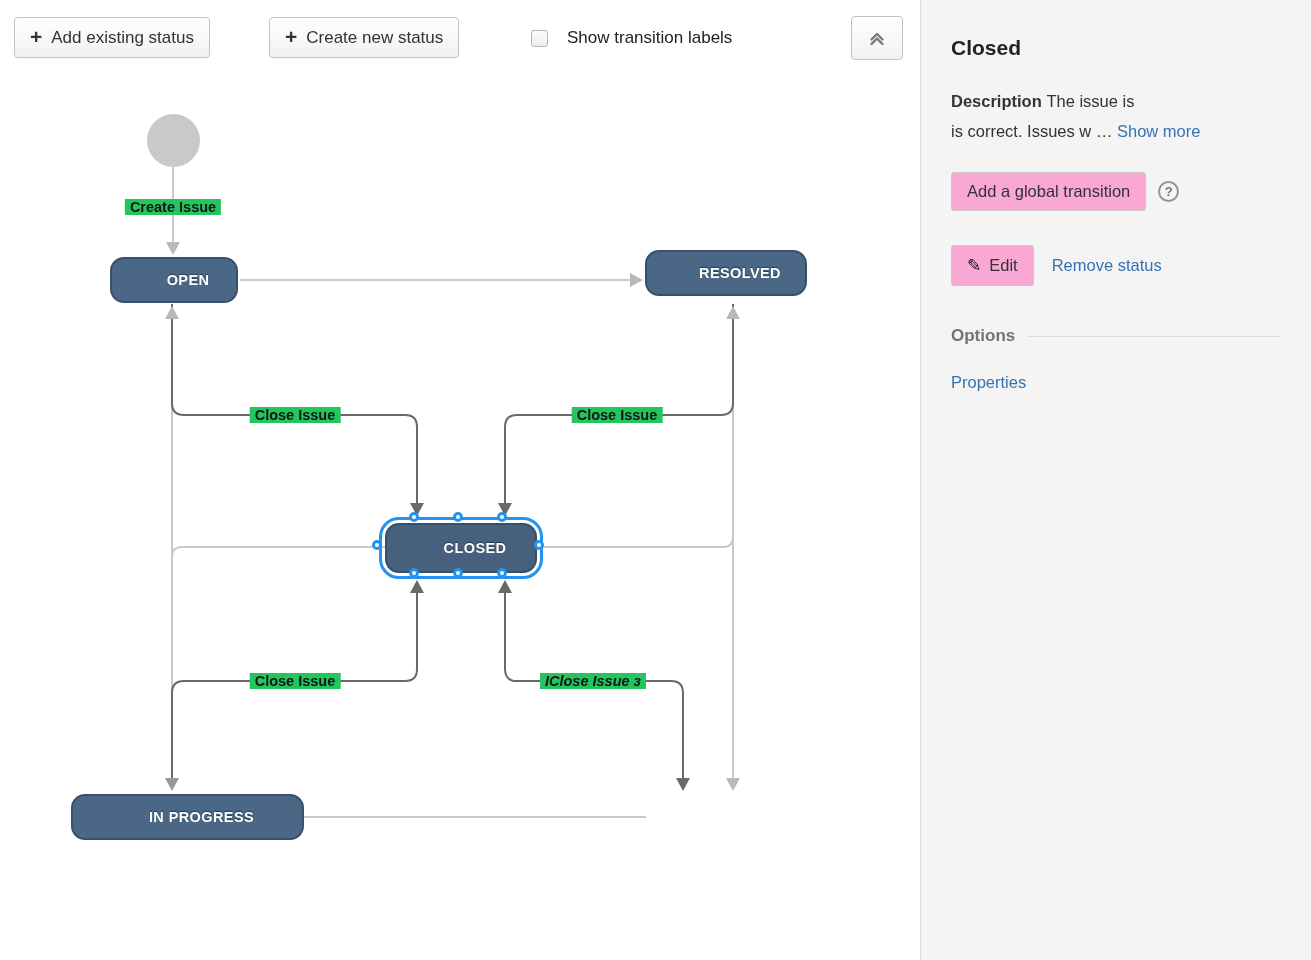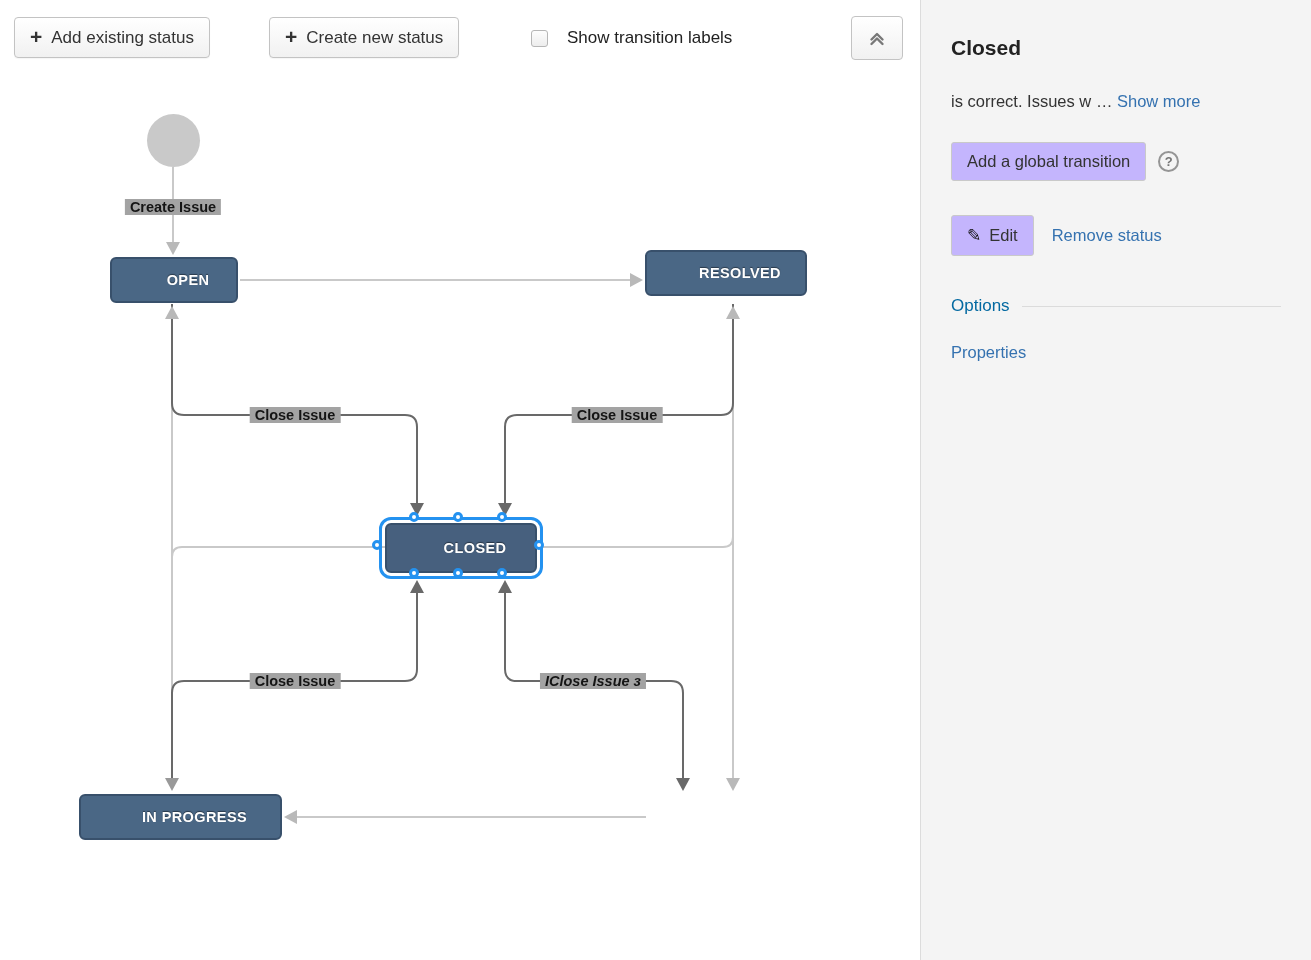--- a/index.html
+++ b/index.html
@@ -20,52 +20,52 @@
   .chk-box { width:17px; height:17px; border:1px solid #b6b6b6; border-radius:3px;
              background:linear-gradient(#fdfdfd,#ededed); cursor:pointer; }
   .chk-lbl { font-size:17px; color:#222; }
   .collapse-btn { position:absolute; left:851px; top:16px; width:52px; height:44px;
                   background:linear-gradient(#ffffff,#f1f1f1); border:1px solid #c3c3c3;
                   border-radius:4px; display:flex; align-items:center; justify-content:center;
                   cursor:pointer; }
 
   
   .node { position:absolute; display:flex; align-items:center; justify-content:center;
-          background:#4a6785; border:2px solid #38506b; border-radius:6px;
+          background:#4a6785; border:2px solid #38506b; border-radius:14px;
           color:#fff; font-weight:bold; font-size:14.5px; letter-spacing:.4px;
           text-shadow:0 -1px 1px rgba(0,0,0,.45); cursor:move;padding-left:28px; }
   .node.selected { background:#47607e; outline:3px solid #2492f0; outline-offset:3px; }
   .start-circle { position:absolute; left:147px; top:114px; width:53px; height:53px;
                   border-radius:50%; background:#c9c9c9; cursor:move; }
   .handle { position:absolute; width:10px; height:10px; background:#fff;
             border:3px solid #2492f0; border-radius:50%; cursor:crosshair; }
 
   
-  .t-label { position:absolute; transform:translate(-50%,-50%); background:#a3a3a3;
+  .t-label { position:absolute; transform:translate(-50%,-50%); background:#22c55e;
              padding:0 5px; font-size:14.5px; font-weight:bold; color:#151515;
              white-space:nowrap; cursor:pointer; }
 
   
   .panel { position:absolute; left:920px; top:0; width:391px; height:960px;
            background:#f4f4f4; border-left:1px solid #dcdcdc; padding:36px 30px 0 30px; }
   .panel h2 { font-size:21px; color:#222; margin-bottom:26px; }
   .desc { font-size:16.5px; color:#333; line-height:30px; margin-bottom:26px; }
   .desc .line { display:block; }
   a.blue { color:#3572b0; text-decoration:none; cursor:pointer; }
   .glob-row { display:flex; align-items:center; gap:12px; margin-bottom:34px; }
   .p-btn { display:inline-flex; align-items:center; gap:8px; padding:9px 15px;
-           background:#c4b5fd; border:1px solid #c9c9c9; border-radius:3px;
+           background:#f9a8d4; border:1px solid #c9c9c9; border-radius:3px;
            font-size:16.5px; color:#333; cursor:pointer; }
   .help-ic { width:21px; height:21px; border:2px solid #959595; border-radius:50%;
              color:#757575; font-size:13px; font-weight:bold; display:flex;
              align-items:center; justify-content:center; cursor:pointer; }
   .edit-row { display:flex; align-items:center; gap:18px; margin-bottom:40px; font-size:16.5px; }
   .pencil { font-size:17px; color:#111; transform:rotate(0deg); }
   .opt-row { display:flex; align-items:center; margin-bottom:26px; }
-  .opt-row .t { font-size:17px; font-weight:normal; color:#0369a1; }
+  .opt-row .t { font-size:17px; font-weight:bold; color:#737373; }
   .opt-row .rule { flex:1; height:1px; background:#dbdbdb; margin-left:12px; }
   .props { font-size:16.5px;margin-top:27px; }
 </style>
 </head>
 <body>
 
 <div class="canvas">
 
   <svg class="edges" width="920" height="960">
 
@@ -123,21 +123,21 @@
 
   <div class="handle" style="left:409px; top:512px;"></div>
   <div class="handle" style="left:453px; top:512px;"></div>
   <div class="handle" style="left:497px; top:512px;"></div>
   <div class="handle" style="left:372px; top:540px;"></div>
   <div class="handle" style="left:534px; top:540px;"></div>
   <div class="handle" style="left:409px; top:568px;"></div>
   <div class="handle" style="left:453px; top:568px;"></div>
   <div class="handle" style="left:497px; top:568px;"></div>
 
-  <div class="node" style="left:71px; top:794px; width:203px; height:46px;margin-left:8px;">
+  <div class="node" style="left:71px; top:794px; width:233px; height:46px;">
     <span>IN PROGRESS</span>
   </div>
 
 
   <button class="tb-btn" style="left:14px; top:17px;">
     <span class="plus-ic">+</span>
     <span>Add existing status</span>
   </button>
   <button class="tb-btn" style="left:269px; top:17px;">
     <span class="plus-ic">+</span>
@@ -152,20 +152,23 @@
       <path d="M5.5,12.5 L11,7 L16.5,12.5" stroke="#787878" stroke-width="2.4" fill="none" stroke-linecap="round" stroke-linejoin="round"></path>
       <path d="M5.5,17 L11,11.5 L16.5,17" stroke="#787878" stroke-width="2.4" fill="none" stroke-linecap="round" stroke-linejoin="round"></path>
     </svg>
   </button>
 </div>
 
 <div class="panel">
   <h2>Closed</h2>
 
   <div class="desc">
+    <span class="line">
+      <b>Description</b>&nbsp;<span>The issue is</span>
+    </span>
     <span class="line">
       <span>is correct. Issues w</span>&nbsp;<span>…</span>
       <a class="blue">Show more</a>
     </span>
   </div>
 
   <div class="glob-row">
     <button class="p-btn">
       <span>Add a global transition</span>
     </button>

